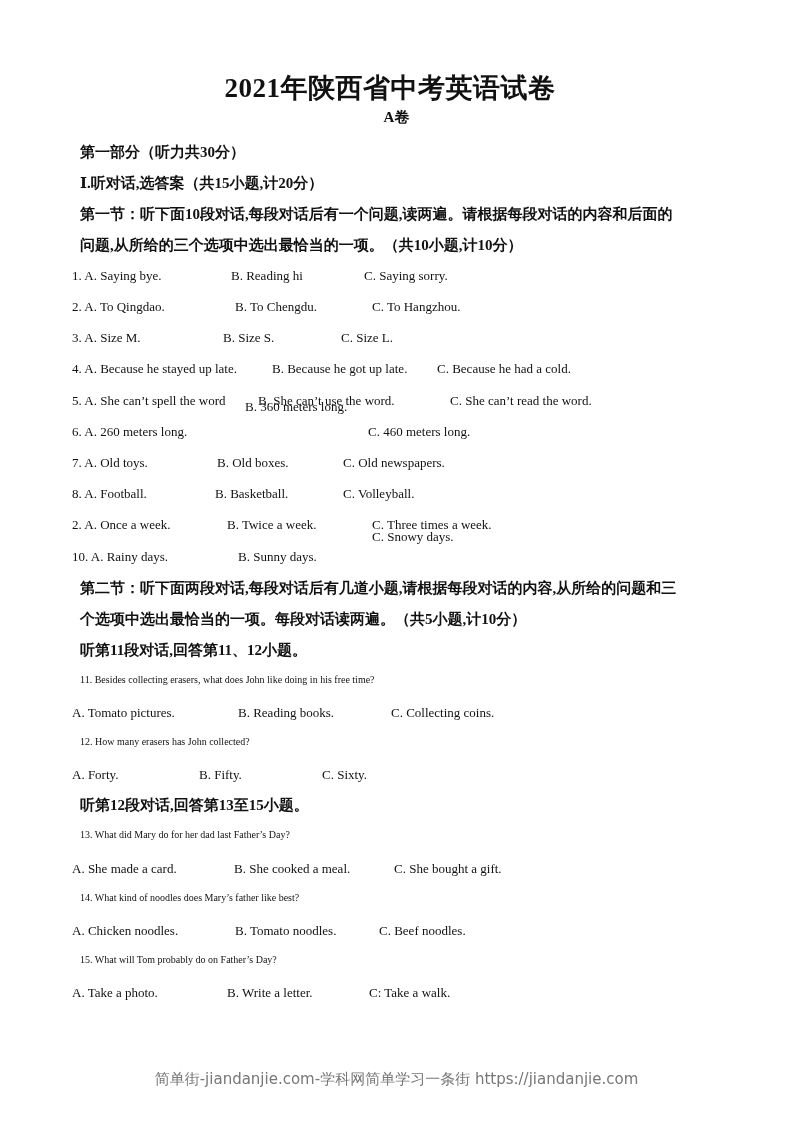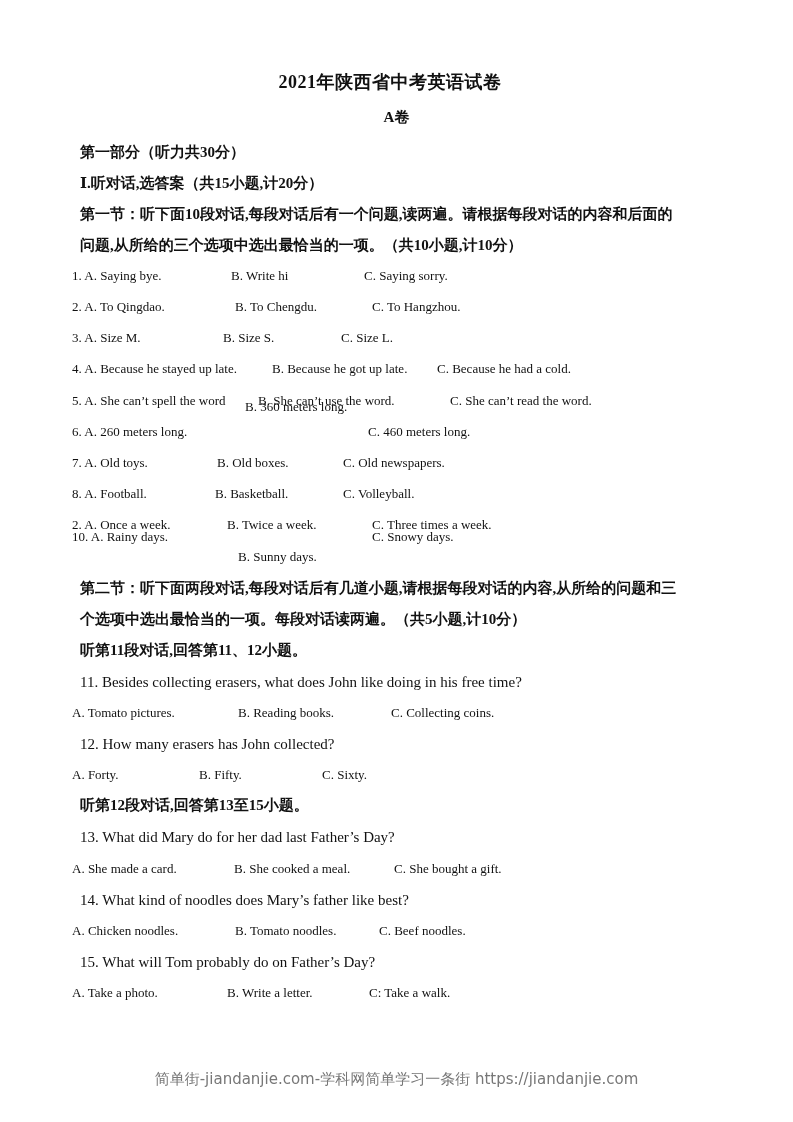--- a/index.html
+++ b/index.html
@@ -2,51 +2,51 @@
 <html><head>
 <meta charset="utf-8">
 <style>
   html, body { margin: 0; padding: 0; background: #ffffff; }
   body {
     width: 793px; height: 1122px; position: relative; overflow: hidden;
     font-family: "Liberation Serif", "DejaVu Serif", serif; color: #111;
   }
   .title {
     position: absolute; left: 0; width: 780px; top: 70px; text-align: center;
-    font-size: 18px; font-weight: bold; letter-spacing: 0.5px;
+    font-size: 27px; font-weight: bold; letter-spacing: 0.5px;
   }
   .subtitle {
     position: absolute; left: 0; width: 793px; top: 108px; text-align: center;
     font-size: 15px; font-weight: bold;
   }
   .line {
     position: absolute; left: 72px; white-space: nowrap; margin-left: 8px;
   }
   .heading { font-size: 15px; font-weight: bold; }
-  .q { font-size: 15px; }
+  .q { font-size: 10px; }
   .opt { position: absolute; white-space: nowrap; font-size: 13px; }
   .footer {
     position: absolute; left: 0; width: 793px; top: 1070px; text-align: center;
     font-family: "DejaVu Sans", "Liberation Sans", sans-serif; font-size: 15px; color: #777;
   }
 </style>
 </head>
 <body>
 
 <div class="title">2021年陕西省中考英语试卷</div>
 <div class="subtitle">A卷</div>
 
 <div class="line heading" style="top:143px">第一部分（听力共30分）</div>
 <div class="line heading" style="top:174px">Ⅰ.听对话,选答案（共15小题,计20分）</div>
 <div class="line heading" style="top:205px">第一节：听下面10段对话,每段对话后有一个问题,读两遍。请根据每段对话的内容和后面的</div>
 <div class="line heading" style="top:236px">问题,从所给的三个选项中选出最恰当的一项。（共10小题,计10分）</div>
 
 <div>
   <span class="opt" style="left:72px;top:268px">1. A. Saying bye.</span>
-  <span class="opt" style="left:231px;top:268px">B. Write hi</span>
+  <span class="opt" style="left:231px;top:268px">B. Reading hi</span>
   <span class="opt" style="left:364px;top:268px">C. Saying sorry.</span>
 </div>
 <div>
   <span class="opt" style="left:72px;top:299px">2. A. To Qingdao.</span>
   <span class="opt" style="left:235px;top:299px">B. To Chengdu.</span>
   <span class="opt" style="left:372px;top:299px">C. To Hangzhou.</span>
 </div>
 <div>
   <span class="opt" style="left:72px;top:330px">3. A. Size M.</span>
   <span class="opt" style="left:223px;top:330px">B. Size S.</span>
@@ -76,21 +76,21 @@
   <span class="opt" style="left:72px;top:486px">8. A. Football.</span>
   <span class="opt" style="left:215px;top:486px">B. Basketball.</span>
   <span class="opt" style="left:343px;top:486px">C. Volleyball.</span>
 </div>
 <div>
   <span class="opt" style="left:72px;top:517px">2. A. Once a week.</span>
   <span class="opt" style="left:227px;top:517px">B. Twice a week.</span>
   <span class="opt" style="left:372px;top:517px">C. Three times a week.</span>
 </div>
 <div>
-  <span class="opt" style="left:72px;top:529px">10. A. Rainy days.</span>
+  <span class="opt" style="left:72px;top:549px">10. A. Rainy days.</span>
   <span class="opt" style="left:238px;top:549px">B. Sunny days.</span>
   <span class="opt" style="left:372px;top:529px">C. Snowy days.</span>
 </div>
 
 <div class="line heading" style="top:579px">第二节：听下面两段对话,每段对话后有几道小题,请根据每段对话的内容,从所给的问题和三</div>
 <div class="line heading" style="top:610px">个选项中选出最恰当的一项。每段对话读两遍。（共5小题,计10分）</div>
 <div class="line heading" style="top:641px">听第11段对话,回答第11、12小题。</div>
 
 <div class="line q" style="top:674px">11. Besides collecting erasers, what does John like doing in his free time?</div>
 <div>

